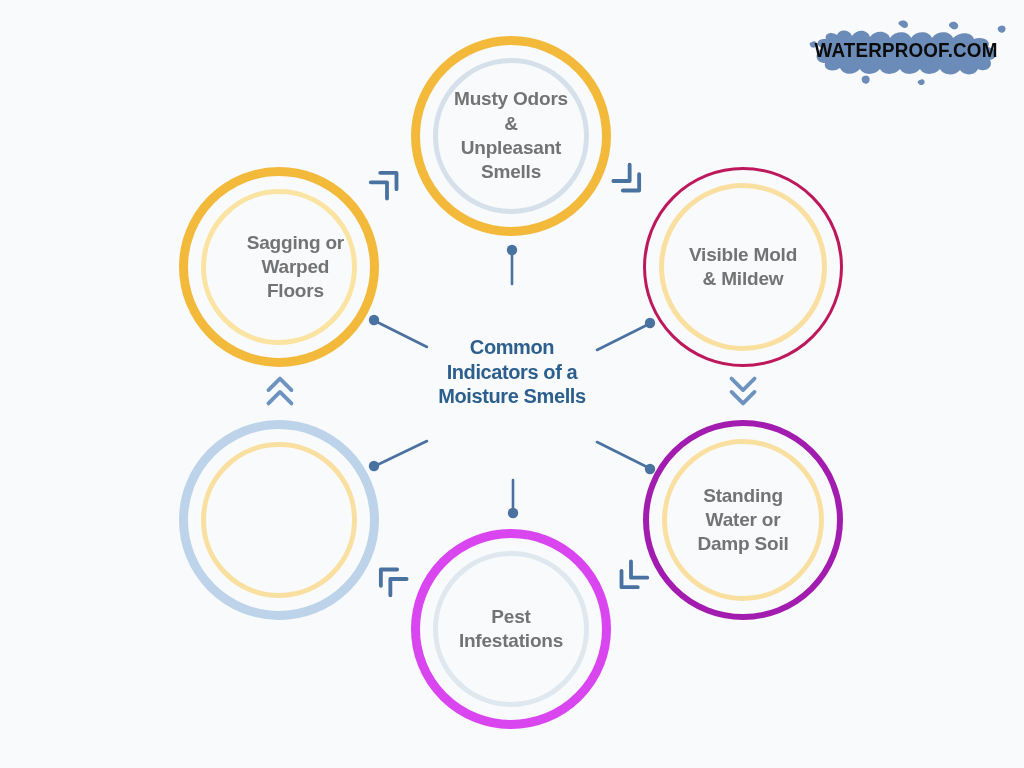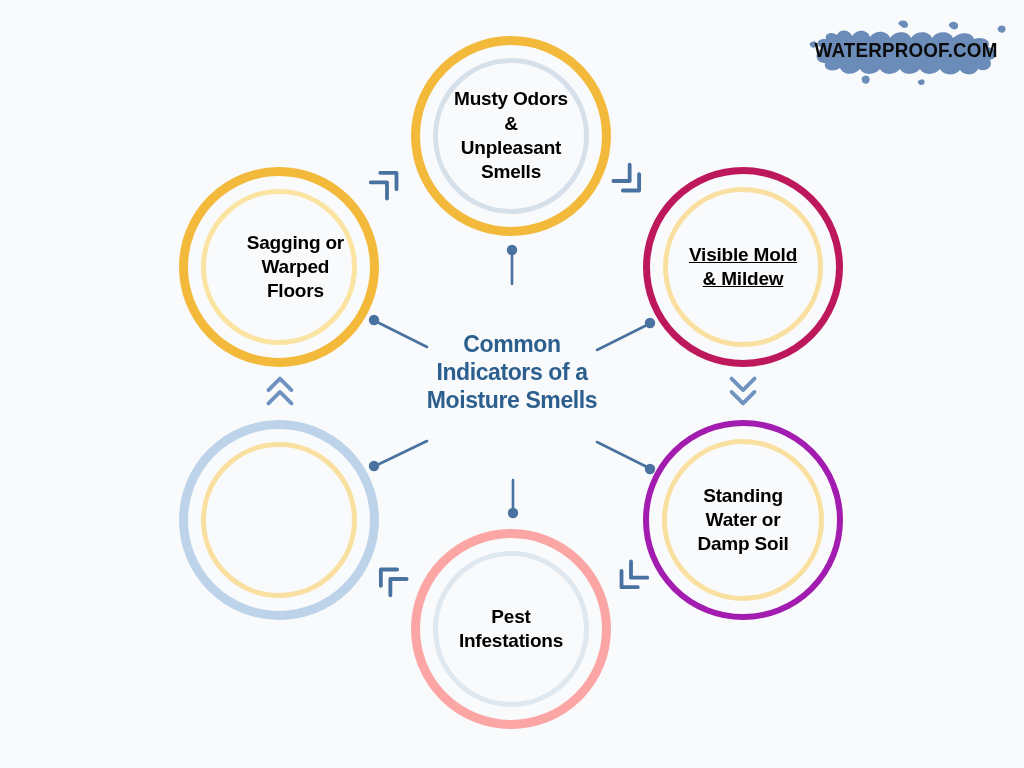--- a/index.html
+++ b/index.html
@@ -50,21 +50,21 @@
     top: 13px;
     right: 13px;
     bottom: 13px;
     border-radius: 50%;
     box-sizing: border-box;
   }
   .node .node-label {
     position: relative;
     z-index: 2;
     text-align: center;
-    color: #000000;
+    color: #737373;
     font-weight: bold;
     font-size: 19px;
     line-height: 1.28;
     letter-spacing: -0.2px;
     padding: 0 26px;
     white-space: pre-line;
   }
 
   
   #node-musty       { left: 411px; top: 36px; }
@@ -84,21 +84,21 @@
     z-index: 4;
     display: flex;
     flex-direction: column;
     align-items: center;
     justify-content: center;
     text-align: center;
   }
   #hub .hub-line {
     color: #2C5F8D;
     font-weight: bold;
-    font-size: 23px;
+    font-size: 20px;
     line-height: 1.22;
     letter-spacing: -0.4px;
   }
 
   
   .chev {
     position: absolute;
     z-index: 2;
     width: 46px;
     height: 46px;
@@ -175,34 +175,34 @@
   </svg>
 
   <div class="node" id="node-musty" style="border:9px solid #F3B93B;">
     <div class="inner-ring" style="border:5px solid #D6E0EA;"></div>
     <div class="node-label">Musty Odors
 &amp;
 Unpleasant
 Smells</div>
   </div>
 
-  <div class="node" id="node-mold" style="border:7px solid #be185d;text-decoration:underline;">
+  <div class="node" id="node-mold" style="border:3px solid #be185d;">
     <div class="inner-ring" style="border:5px solid #FAE0A0;"></div>
     <div class="node-label">Visible Mold
 &amp; Mildew</div>
   </div>
 
   <div class="node" id="node-standing" style="border:6px solid #a21caf;">
     <div class="inner-ring" style="border:5px solid #FAE0A0;"></div>
     <div class="node-label">Standing
 Water or
 Damp Soil</div>
   </div>
 
-  <div class="node" id="node-pest" style="border:9px solid #fca5a5;">
+  <div class="node" id="node-pest" style="border:9px solid #d946ef;">
     <div class="inner-ring" style="border:5px solid #DFE7EF;"></div>
     <div class="node-label">Pest
 Infestations</div>
   </div>
 
   <div class="node" id="node-humidity" style="border:9px solid #BCD3EA;">
     <div class="inner-ring" style="border:5px solid #FAE0A0;"></div>
   </div>
 
   <div class="node" id="node-sagging" style="border:9px solid #F3B93B;justify-content:flex-end;">

